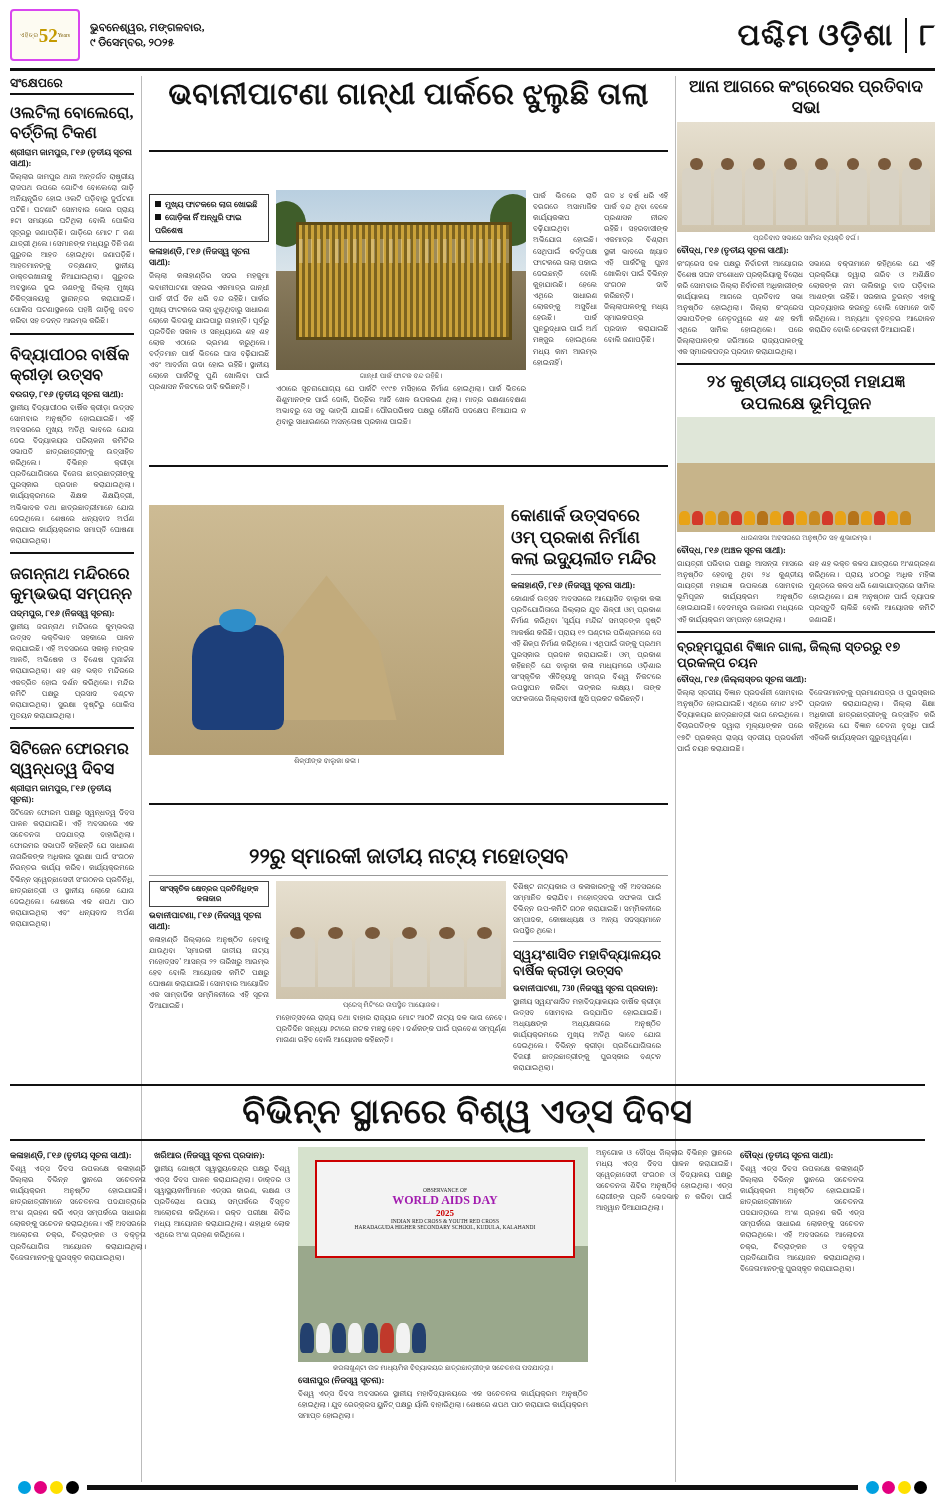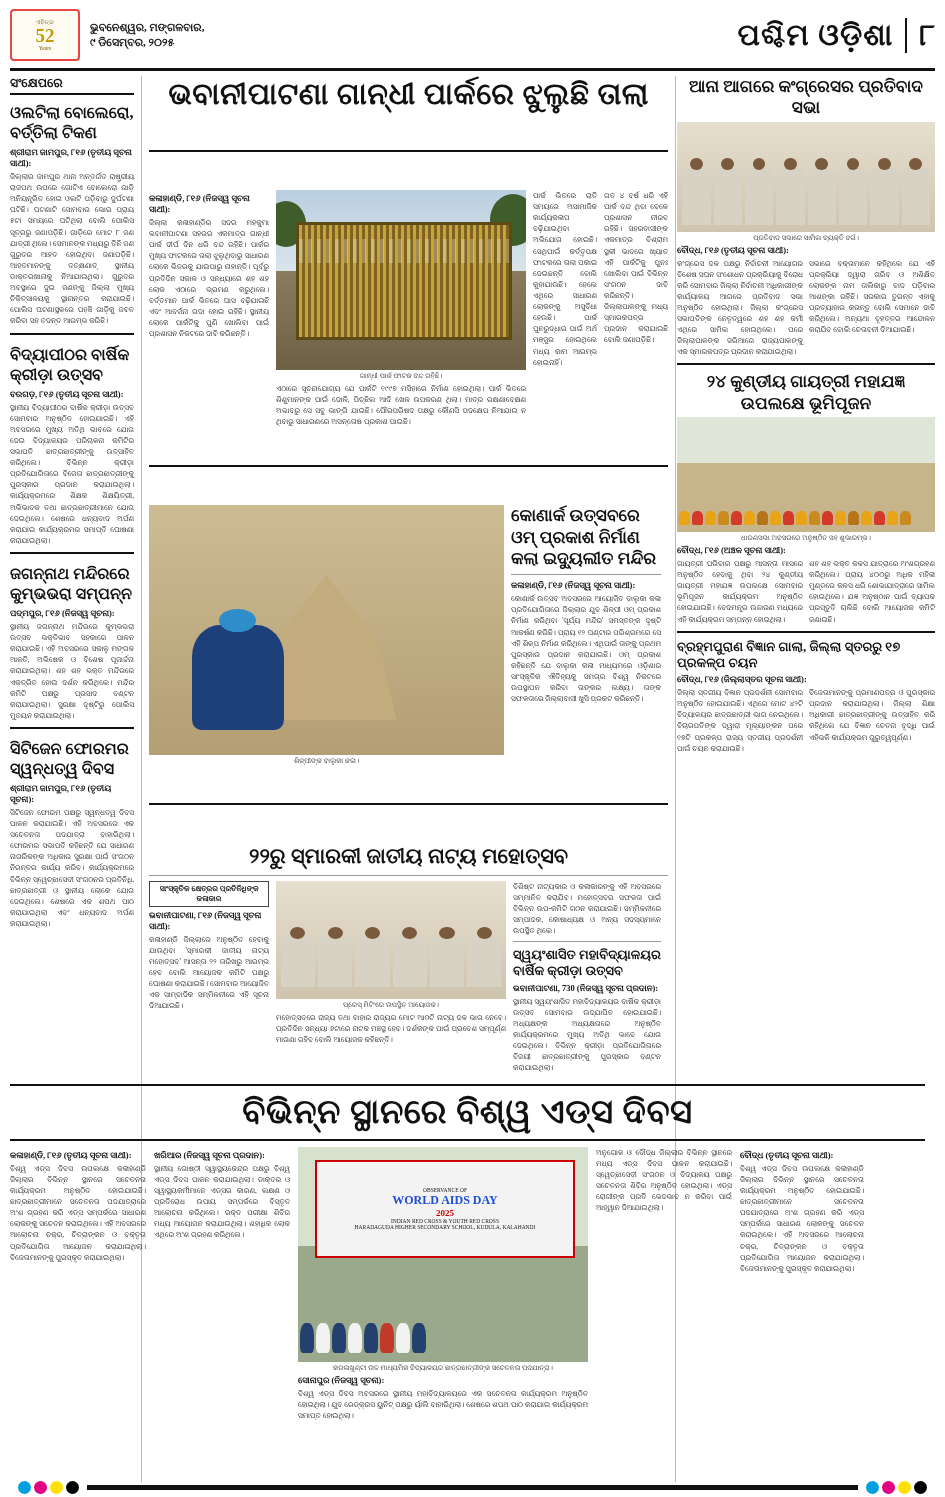--- a/index.html
+++ b/index.html
@@ -2,21 +2,21 @@
 <html><head>
 <meta charset="utf-8">
 <style>
   html,body{margin:0;padding:0;background:#ffffff;}
   body{width:945px;height:1497px;font-family:"Liberation Serif",serif;color:#111;overflow:hidden;}
   .page{position:relative;width:945px;height:1497px;box-sizing:border-box;padding:6px 10px 0 10px;}
 
   
   .masthead{display:flex;align-items:center;justify-content:space-between;border-bottom:3px solid #111;padding-bottom:4px;height:58px;}
   .mh-left{display:flex;align-items:center;gap:10px;}
-  .logo{width:66px;height:48px;border:2px solid #ef4444;border-radius:4px;display:flex;flex-direction:column;align-items:center;justify-content:center;background:#fdfbf2;}
+  .logo{width:66px;height:48px;border:2px solid #d946ef;border-radius:4px;display:flex;flex-direction:row;align-items:center;justify-content:center;background:#fdfbf2;}
   .logo .top{font-size:6px;color:#7a5c00;letter-spacing:.5px;}
   .logo .num{font-size:19px;font-weight:bold;color:#c49a00;line-height:1;}
   .logo .yr{font-size:5.5px;color:#7a5c00;}
   .mh-date{font-size:11px;line-height:1.35;font-weight:bold;}
   .mh-right{display:flex;align-items:center;gap:12px;}
   .mh-title{font-size:30px;font-weight:bold;letter-spacing:1px;}
   .mh-page{font-size:30px;font-weight:bold;border-left:2px solid #111;padding-left:12px;}
 
   
   .cols{display:flex;gap:7px;margin-top:5px;height:1406px;}
@@ -63,21 +63,21 @@
   .pdot{width:11px;height:14px;border-radius:40% 40% 20% 20%;}
 
   
   .meetbg{position:absolute;inset:0;background:linear-gradient(#e6dfcf,#cfc4ad);}
   .chairrow{position:absolute;left:2%;right:2%;bottom:10%;height:42%;display:flex;gap:3px;}
   .person{flex:1;background:#d8d2c4;border-radius:6px 6px 0 0;position:relative;}
   .person:after{content:"";position:absolute;left:28%;top:-10px;width:44%;height:12px;background:#7a5a3c;border-radius:50%;}
 
   
   .banner{position:absolute;left:6%;top:6%;width:88%;height:44%;background:#f3f3f3;border:2px solid #c00;display:flex;flex-direction:column;align-items:center;justify-content:center;}
-  .banner .bt{font-size:8px;font-weight:bold;color:#1d4ed8;}
+  .banner .bt{font-size:8px;font-weight:bold;color:#a21caf;}
   .banner .bs{font-size:5.5px;color:#222;}
 
   .ftr{position:absolute;left:0;bottom:0;width:945px;height:20px;display:flex;align-items:center;}
   .swatches{display:flex;gap:3px;margin-left:18px;}
   .sw{width:13px;height:13px;border-radius:50%;}
   .bar{flex:1;height:5px;background:#111;margin:0 8px;}
 </style>
 </head>
 <body>
 
@@ -134,38 +134,42 @@
       </div>
     </div>
 
     <div class="col c2 vline" style="padding-left:7px;">
 
       <div class="hl-xl">ଭବାନୀପାଟଣା ଗାନ୍ଧୀ ପାର୍କରେ ଝୁଲୁଛି ତାଲା</div>
       <div class="rule"></div>
 
       <div style="display:flex;gap:7px;">
         <div style="width:120px;">
+          <div class="bullets">
+            <div><span class="b"></span><span>ମୁଖ୍ୟ ଫାଟକରେ ଲାଗ ଖୋଇଛି</span></div>
+            <div><span class="b"></span><span>ଗୋଡ଼ିକା ନିଁ ଅନ୍ଧୁରି ଫାଇ ପରିଶେଷ</span></div>
+          </div>
           <div class="dateline">କଳାହାଣ୍ଡି, ୮୧୬ (ନିଜସ୍ୱ ସୂଚନା ସାଥୀ):</div>
           <div class="body-txt">ଜିଲ୍ଲା କଳାହାଣ୍ଡିର ସଦର ମହକୁମା ଭବାନୀପାଟଣା ସହରର ଏକମାତ୍ର ଗାନ୍ଧୀ ପାର୍କ ଦୀର୍ଘ ଦିନ ଧରି ବନ୍ଦ ରହିଛି। ପାର୍କର ମୁଖ୍ୟ ଫାଟକରେ ତାଲା ଝୁଲୁଥିବାରୁ ସାଧାରଣ ଲୋକେ ଭିତରକୁ ଯାଇପାରୁ ନାହାନ୍ତି। ପୂର୍ବରୁ ପ୍ରତିଦିନ ସକାଳ ଓ ସନ୍ଧ୍ୟାରେ ଶହ ଶହ ଲୋକ ଏଠାରେ ଭ୍ରମଣ କରୁଥିଲେ। ବର୍ତ୍ତମାନ ପାର୍କ ଭିତରେ ଘାସ ବଢ଼ିଯାଇଛି ଏବଂ ଆବର୍ଜନା ଗଦା ହୋଇ ରହିଛି। ସ୍ଥାନୀୟ ଲୋକେ ପାର୍କଟିକୁ ପୁଣି ଖୋଲିବା ପାଇଁ ପ୍ରଶାସନ ନିକଟରେ ଦାବି କରିଛନ୍ତି।</div>
         </div>
 
         <div style="width:250px;">
           <div class="photo" style="width:250px;height:180px;">
             <div class="sky"></div>
               <div class="ground"></div>
             <div class="tree" style="left:-4%;top:6%;width:40px;height:46px;"></div>
             <div class="tree" style="right:-4%;top:2%;width:46px;height:52px;"></div>
             <div class="gate"></div>
           </div>
           <div class="caption">ଗାନ୍ଧୀ ପାର୍କ ଫାଟକ ବନ୍ଦ ରହିଛି।</div>
           <div class="body-txt" style="margin-top:3px;">ଏଠାରେ ସୂଚନାଯୋଗ୍ୟ ଯେ ପାର୍କଟି ୧୯୯୭ ମସିହାରେ ନିର୍ମାଣ ହୋଇଥିଲା। ପାର୍କ ଭିତରେ ଶିଶୁମାନଙ୍କ ପାଇଁ ଦୋଳି, ପିଚ୍ଛିଲ ଆଦି ଖେଳ ଉପକରଣ ଥିଲା। ମାତ୍ର ରକ୍ଷଣାବେକ୍ଷଣ ଅଭାବରୁ ସେ ସବୁ ଭାଙ୍ଗି ଯାଇଛି। ପୌରପରିଷଦ ପକ୍ଷରୁ କୌଣସି ପଦକ୍ଷେପ ନିଆଯାଇ ନ ଥିବାରୁ ସାଧାରଣରେ ଅସନ୍ତୋଷ ପ୍ରକାଶ ପାଇଛି।</div>
         </div>
 
         <div style="width:64px;">
-          <div class="body-txt">ପାର୍କ ଭିତରେ ରାତି ସମୟରେ ଅସାମାଜିକ କାର୍ଯ୍ୟକଳାପ ବଢ଼ିଯାଇଥିବା ଅଭିଯୋଗ ହୋଇଛି। ସେଥିପାଇଁ କର୍ତ୍ତୃପକ୍ଷ ଫାଟକରେ ତାଲା ପକାଇ ଦେଇଛନ୍ତି ବୋଲି କୁହାଯାଉଛି। ହେଲେ ଏଥିରେ ସାଧାରଣ ଲୋକଙ୍କୁ ଅସୁବିଧା ହେଉଛି। ପାର୍କ ପୁନରୁଦ୍ଧାର ପାଇଁ ଅର୍ଥ ମଞ୍ଜୁର ହୋଇଥିଲେ ମଧ୍ୟ କାମ ଆରମ୍ଭ ହୋଇନାହିଁ।</div>
+          <div class="body-txt">ପାର୍କ ଭିତରେ ରାତି ବରଗଡେ ଅସାମାଜିକ କାର୍ଯ୍ୟକଳାପ ବଢ଼ିଯାଇଥିବା ଅଭିଯୋଗ ହୋଇଛି। ସେଥିପାଇଁ କର୍ତ୍ତୃପକ୍ଷ ଫାଟକରେ ତାଲା ପକାଇ ଦେଇଛନ୍ତି ବୋଲି କୁହାଯାଉଛି। ହେଲେ ଏଥିରେ ସାଧାରଣ ଲୋକଙ୍କୁ ଅସୁବିଧା ହେଉଛି। ପାର୍କ ପୁନରୁଦ୍ଧାର ପାଇଁ ଅର୍ଥ ମଞ୍ଜୁର ହୋଇଥିଲେ ମଧ୍ୟ କାମ ଆରମ୍ଭ ହୋଇନାହିଁ।</div>
         </div>
         <div style="width:64px;">
           <div class="body-txt">ଗତ ୪ ବର୍ଷ ଧରି ଏହି ପାର୍କ ବନ୍ଦ ଥିବା ବେଳେ ପ୍ରଶାସନ ନୀରବ ରହିଛି। ସହରବାସୀଙ୍କ ଏକମାତ୍ର ବିଶ୍ରାମ ସ୍ଥଳୀ ଭାବରେ ଖ୍ୟାତ ଏହି ପାର୍କଟିକୁ ପୁନଃ ଖୋଲିବା ପାଇଁ ବିଭିନ୍ନ ସଂଗଠନ ଦାବି କରିଛନ୍ତି। ଜିଲ୍ଲାପାଳଙ୍କୁ ମଧ୍ୟ ସ୍ମାରକପତ୍ର ପ୍ରଦାନ କରାଯାଇଛି ବୋଲି ଜଣାପଡ଼ିଛି।</div>
         </div>
       </div>
 
       <div class="rule"></div>
 
       <div style="display:flex;gap:7px;">
         <div style="width:355px;">

